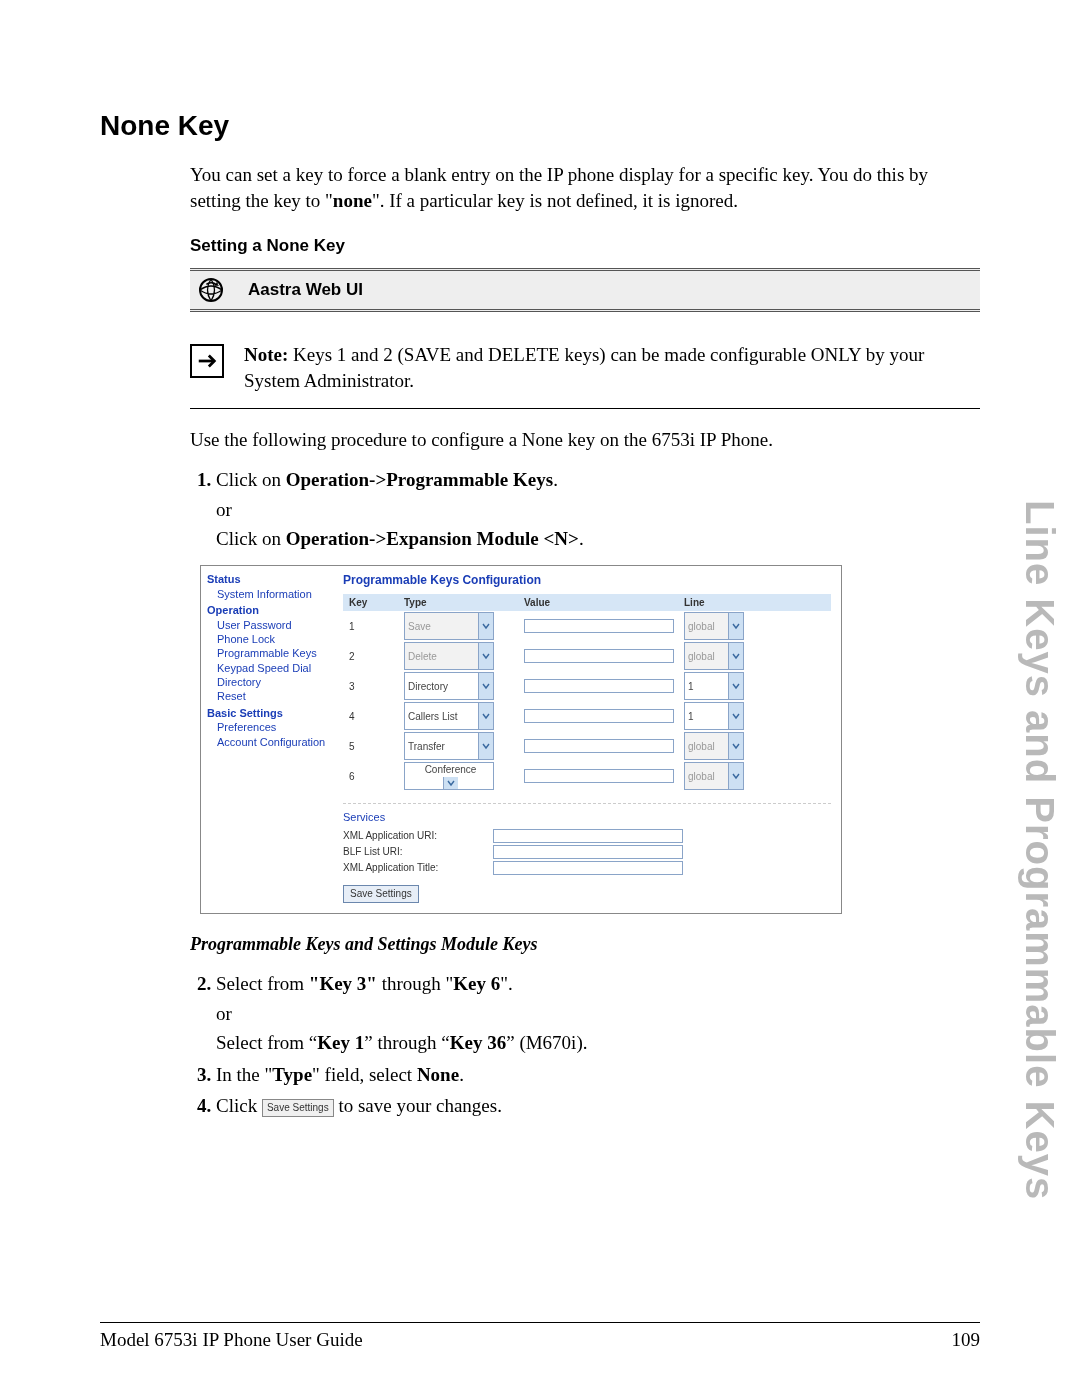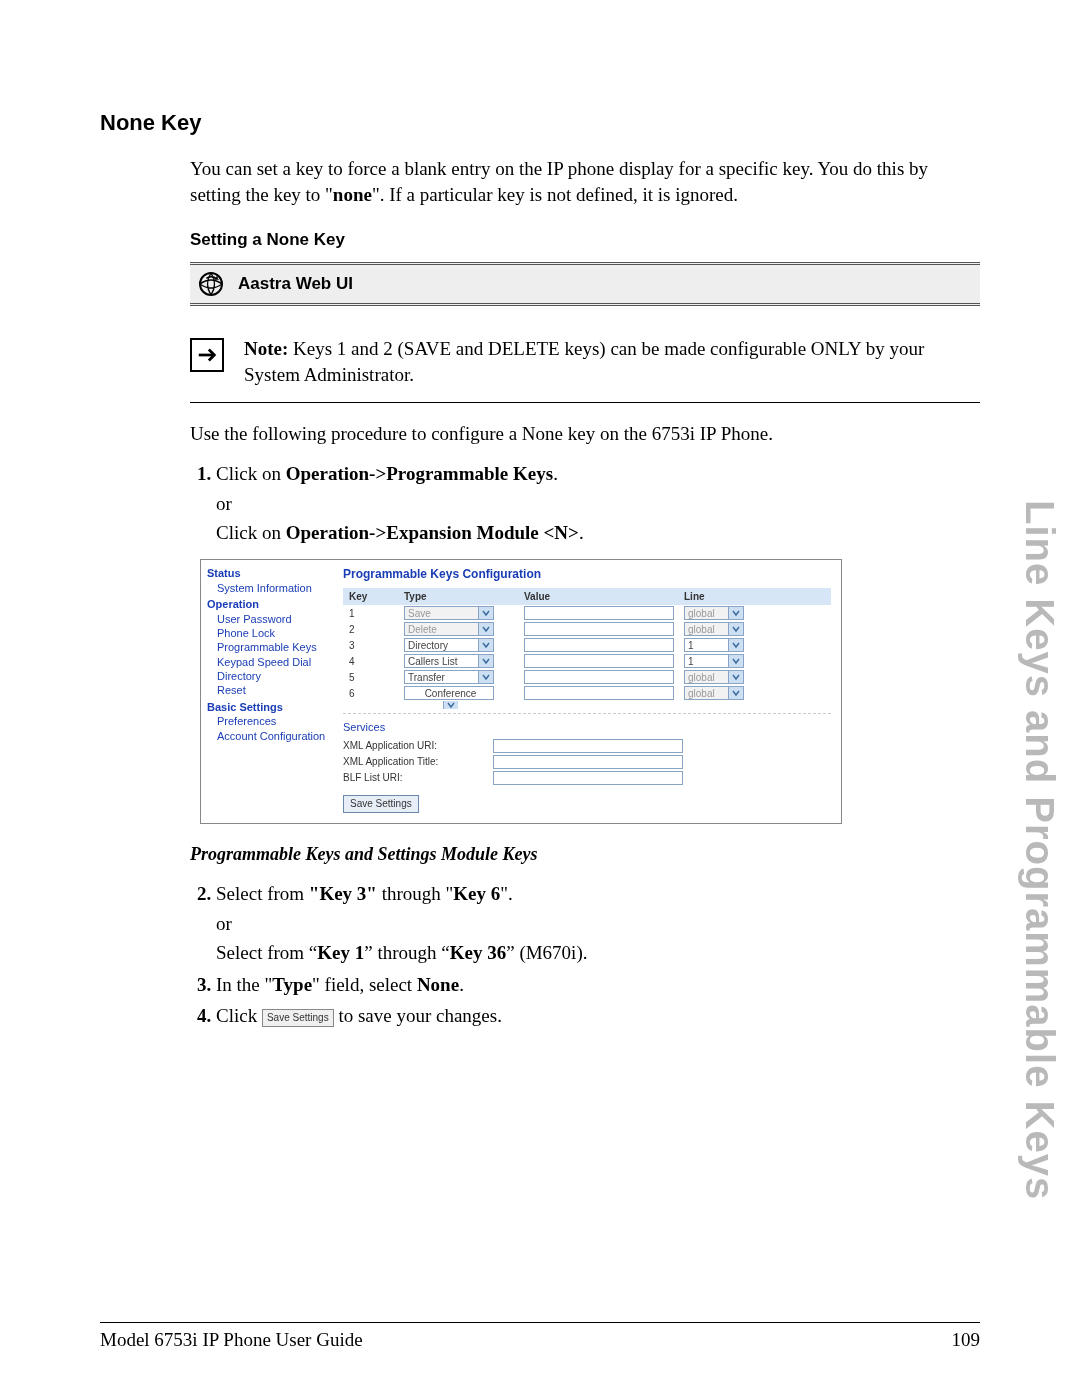--- a/index.html
+++ b/index.html
@@ -24,21 +24,21 @@
     font-family: Arial, Helvetica, sans-serif;
     font-size: 40px;
     font-weight: bold;
     color: #b9b9b9;
     writing-mode: vertical-rl;
     letter-spacing: 1px;
     white-space: nowrap;
   }
   h2.section-heading {
     font-family: Arial, Helvetica, sans-serif;
-    font-size: 22px;
+    font-size: 28px;
     font-weight: bold;
     margin: 0 0 20px 0;
   }
   .body-indent {
     margin-left: 90px;
     font-size: 19px;
     line-height: 1.35;
   }
   .intro-para {
     margin-bottom: 22px;
@@ -51,21 +51,21 @@
   }
   
   .ui-bar-wrap {
     border-top: 3px double #555;
     border-bottom: 3px double #555;
     background: #eeeeee;
     padding: 6px 8px 6px 8px;
     margin-bottom: 14px;
     display: flex;
     align-items: center;
-    gap: 14px;
+    gap: 24px;
   }
   .globe-icon {
     width: 26px;
     height: 26px;
   }
   .ui-bar-label {
     font-family: Arial, Helvetica, sans-serif;
     font-weight: bold;
     font-size: 17px;
   }
@@ -155,21 +155,21 @@
   .col-value { width: 160px; }
   .col-line  { width: 90px;  }
   .data-row {
     display: flex;
     align-items: center;
     font-size: 10px;
     padding: 1px 0;
   }
   .mini-select {
     border: 1px solid #8aa4c8;
-    height: 14px;
+    height: 28px;
     box-sizing: border-box;
     display: flex;
     align-items: center;
     justify-content: space-between;
     padding: 0 0 0 3px;
     font-size: 10px;
     background: #fff;
     color: #444;
   }
   .mini-select .chev {
@@ -479,25 +479,25 @@
             </div>
           </div>
 
         <div class="svc-title">Services</div>
         <div id="svc-mount">
             <div class="svc-row">
               <div class="svc-label">XML Application URI:</div>
               <div class="mini-input" style="width:190px;"></div>
             </div>
             <div class="svc-row">
+              <div class="svc-label">BLF List URI:</div>
+              <div class="mini-input" style="width:190px;"></div>
+            </div>
+            <div class="svc-row">
               <div class="svc-label">XML Application Title:</div>
-              <div class="mini-input" style="width:190px;"></div>
-            </div>
-            <div class="svc-row">
-              <div class="svc-label">BLF List URI:</div>
               <div class="mini-input" style="width:190px;"></div>
             </div>
           </div>
         <div class="mini-btn">Save Settings</div>
       </div>
     </div>
 
     <div class="caption-italic">Programmable Keys and Settings Module Keys</div>
 
     <ol class="steps" start="2">

